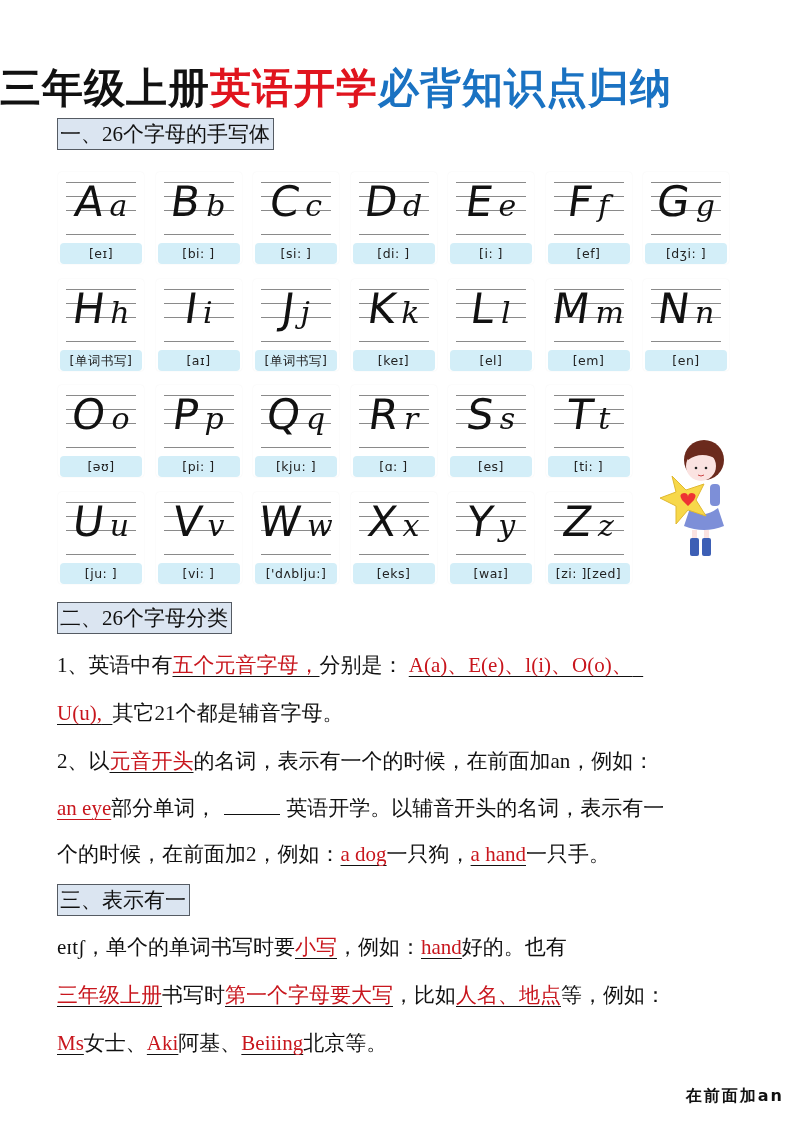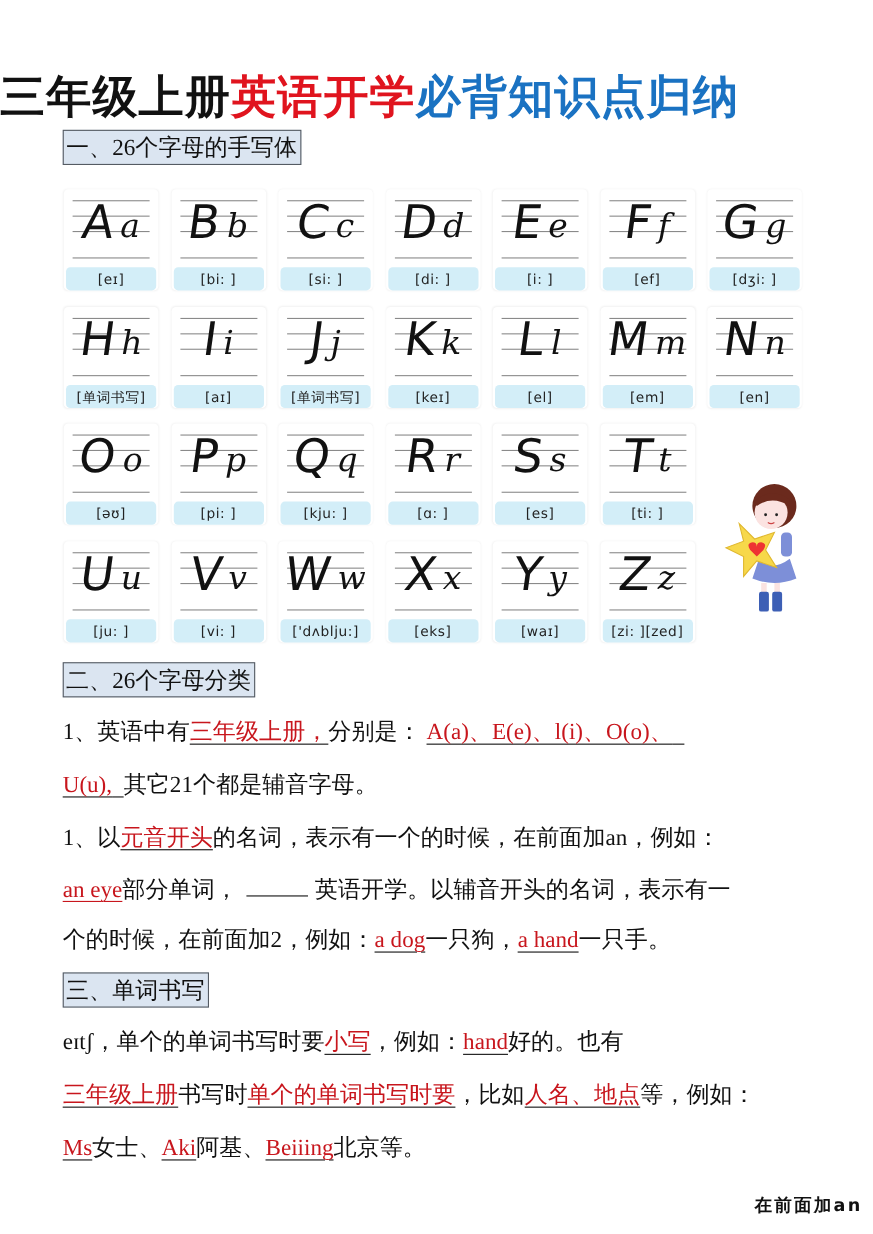--- a/index.html
+++ b/index.html
@@ -422,41 +422,41 @@
   <rect x="58" y="54" width="10" height="22" rx="4" fill="#7d8fd8"></rect>
   <rect x="40" y="100" width="5" height="10" fill="#fbe3e1"></rect>
   <rect x="52" y="100" width="5" height="10" fill="#fbe3e1"></rect>
   <rect x="38" y="108" width="9" height="18" rx="2" fill="#3d5fb5"></rect>
   <rect x="50" y="108" width="9" height="18" rx="2" fill="#3d5fb5"></rect>
 </svg>
 
 <div class="sec-head" style="top:602px;">二、26个字母分类</div>
 
 <div class="para" style="top:641px;">
-  <span>1、英语中有</span><span class="red u">三年级上册，</span><span>分别是：</span>&nbsp;<span class="red u">A(a)、E(e)、l(i)、O(o)、</span><span class="u">&nbsp;&nbsp;</span>
+  <span>1、英语中有</span><span class="red u">五个元音字母，</span><span>分别是：</span>&nbsp;<span class="red u">A(a)、E(e)、l(i)、O(o)、</span><span class="u">&nbsp;&nbsp;</span>
 </div>
 <div class="para" style="top:689px;">
   <span class="red u">U(u),</span><span class="u">&nbsp;&nbsp;</span><span>其它21个都是辅音字母。</span>
 </div>
 
 <div class="para" style="top:737px;">
-  <span>1、以</span><span class="red u">元音开头</span><span>的名词，表示有一个的时候，在前面加an，例如：</span>
+  <span>2、以</span><span class="red u">元音开头</span><span>的名词，表示有一个的时候，在前面加an，例如：</span>
 </div>
 <div class="para" style="top:784px;">
   <span class="red u u-red">an eye</span><span>部分单词，</span><span class="blank"></span><span>英语开学。以辅音开头的名词，表示有一</span>
 </div>
 <div class="para" style="top:830px;">
   <span>个的时候，在前面加2，例如：</span><span class="red u">a dog</span><span>一只狗，</span><span class="red u">a hand</span><span>一只手。</span>
 </div>
 
-<div class="sec-head" style="top:884px;">三、单词书写</div>
+<div class="sec-head" style="top:884px;">三、表示有一</div>
 
 <div class="para" style="top:923px;">
   <span>eɪtʃ，单个的单词书写时要</span><span class="red u">小写</span><span>，例如：</span><span class="red u">hand</span><span>好的。也有</span>
 </div>
 <div class="para" style="top:971px;">
-  <span class="red u">三年级上册</span><span>书写时</span><span class="red u">单个的单词书写时要</span><span>，比如</span><span class="red u">人名、地点</span><span>等，例如：</span>
+  <span class="red u">三年级上册</span><span>书写时</span><span class="red u">第一个字母要大写</span><span>，比如</span><span class="red u">人名、地点</span><span>等，例如：</span>
 </div>
 <div class="para" style="top:1019px;">
   <span class="red u">Ms</span><span>女士、</span><span class="red u">Aki</span><span>阿基、</span><span class="red u">Beiiing</span><span>北京等。</span>
 </div>
 
 <div class="watermark">在前面加an</div>
 
 </body></html>

